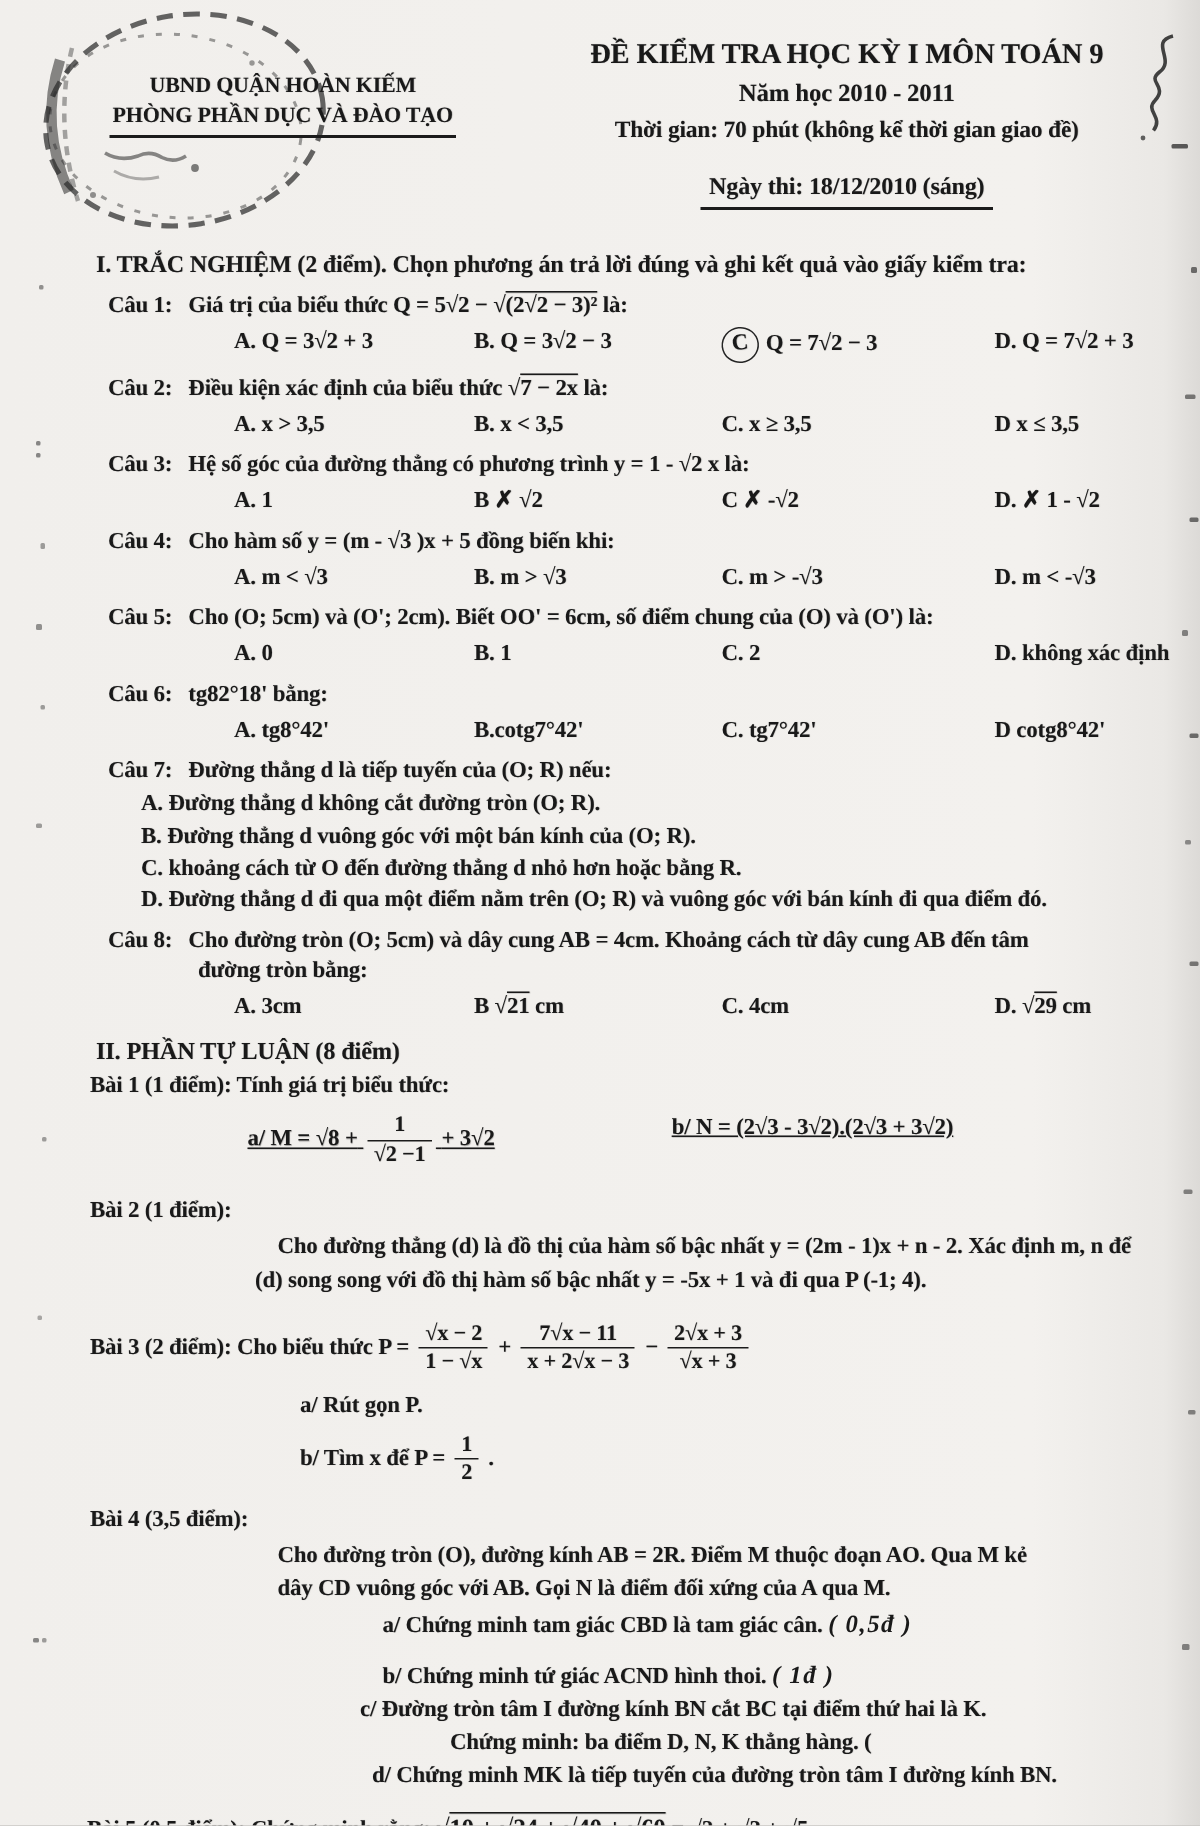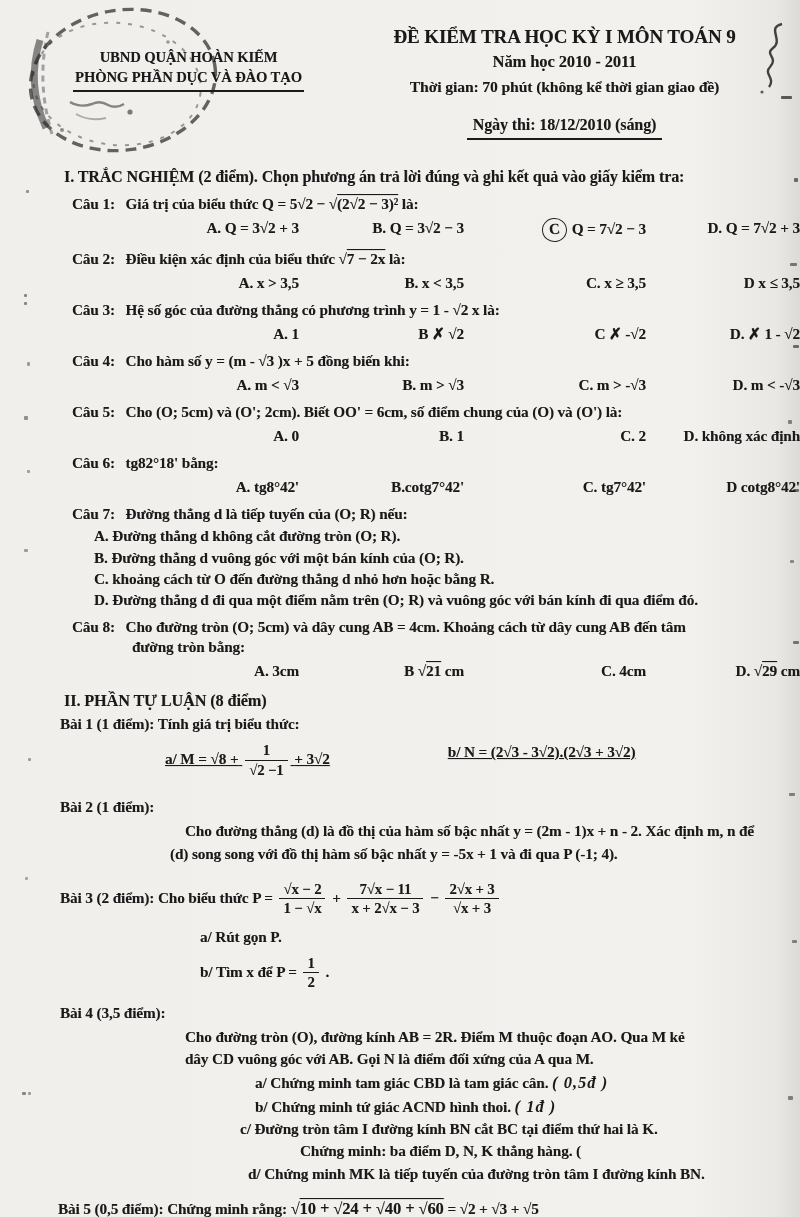--- a/index.html
+++ b/index.html
@@ -19,21 +19,21 @@
   .title-block{flex:1;text-align:center;z-index:2;}
   .exam-title{font-size:19px;}
   .exam-year{font-size:16.5px;margin-top:2px;}
   .exam-duration{font-size:15.6px;margin-top:4px;}
   .exam-date{display:inline-block;font-size:16px;margin-top:17px;border-bottom:2.2px solid #1b1b1b;padding:0 6px 2px 6px;}
   .squiggle{position:absolute;right:8px;top:18px;z-index:3;}
   
   .sec1-heading{margin:26px 0 4px 64px;font-size:16px;}
   .q{margin-left:72px;margin-top:7px;}
   .qlabel{margin-right:7px;}
-  .opts4{display:grid;grid-template-columns:160px 165px 182px auto;margin-left:67px;margin-top:4px;text-align:right;}
+  .opts4{display:grid;grid-template-columns:160px 165px 182px auto;margin-left:84px;margin-top:4px;}
   .optlist{margin-left:22px;margin-top:2px;}
   .optlist div{margin-top:1px;}
   .sq{white-space:nowrap;}
   .sq .r{text-decoration:overline;}
   .circled{display:inline-block;border:1.6px solid #242424;border-radius:50%;padding:0 6px 2px 6px;transform:rotate(-6deg);margin-right:1px;}
   .frac{display:inline-block;vertical-align:middle;text-align:center;line-height:1.12;font-size:0.97em;margin:0 3px;}
   .frac .num{display:block;border-bottom:1.4px solid #1b1b1b;padding:0 4px 1px 4px;}
   .frac .den{display:block;padding:1px 4px 0 4px;}
   
   .sec2-heading{margin:10px 0 2px 64px;font-size:16.2px;}
@@ -237,21 +237,21 @@
   </div>
 
   <div>
     <div class="b-label" style="margin-top:12px">Bài 4 (3,5 điểm):</div>
     <div style="margin-left:185px;margin-top:4px">Cho đường tròn (O), đường kính AB = 2R. Điểm M thuộc đoạn AO. Qua M kẻ</div>
     <div style="margin-left:185px;margin-top:2px">dây CD vuông góc với AB. Gọi N là điểm đối xứng của A qua M.</div>
     <div style="margin-left:255px;margin-top:3px">
       <span>a/ Chứng minh tam giác CBD là tam giác cân.</span>
       <span class="hand">( 0,5đ )</span>
     </div>
-    <div style="margin-left:255px;margin-top:2px">
+    <div style="margin-left:255px;margin-top:12px">
       <span>b/ Chứng minh tứ giác ACND hình thoi.</span>
       <span class="hand">( 1đ )</span>
     </div>
     <div style="margin-left:240px;margin-top:2px">c/  Đường tròn tâm I đường kính BN cắt BC tại điểm thứ hai là K.</div>
     <div style="margin-left:300px;margin-top:2px">Chứng minh: ba điểm D, N, K thẳng hàng. (</div>
     <div style="margin-left:248px;margin-top:2px">d/ Chứng minh MK là tiếp tuyến của đường tròn tâm I đường kính BN.</div>
   </div>
 
   <div style="margin-left:58px;margin-top:14px">
     <span>Bài 5 (0,5 điểm):</span>

